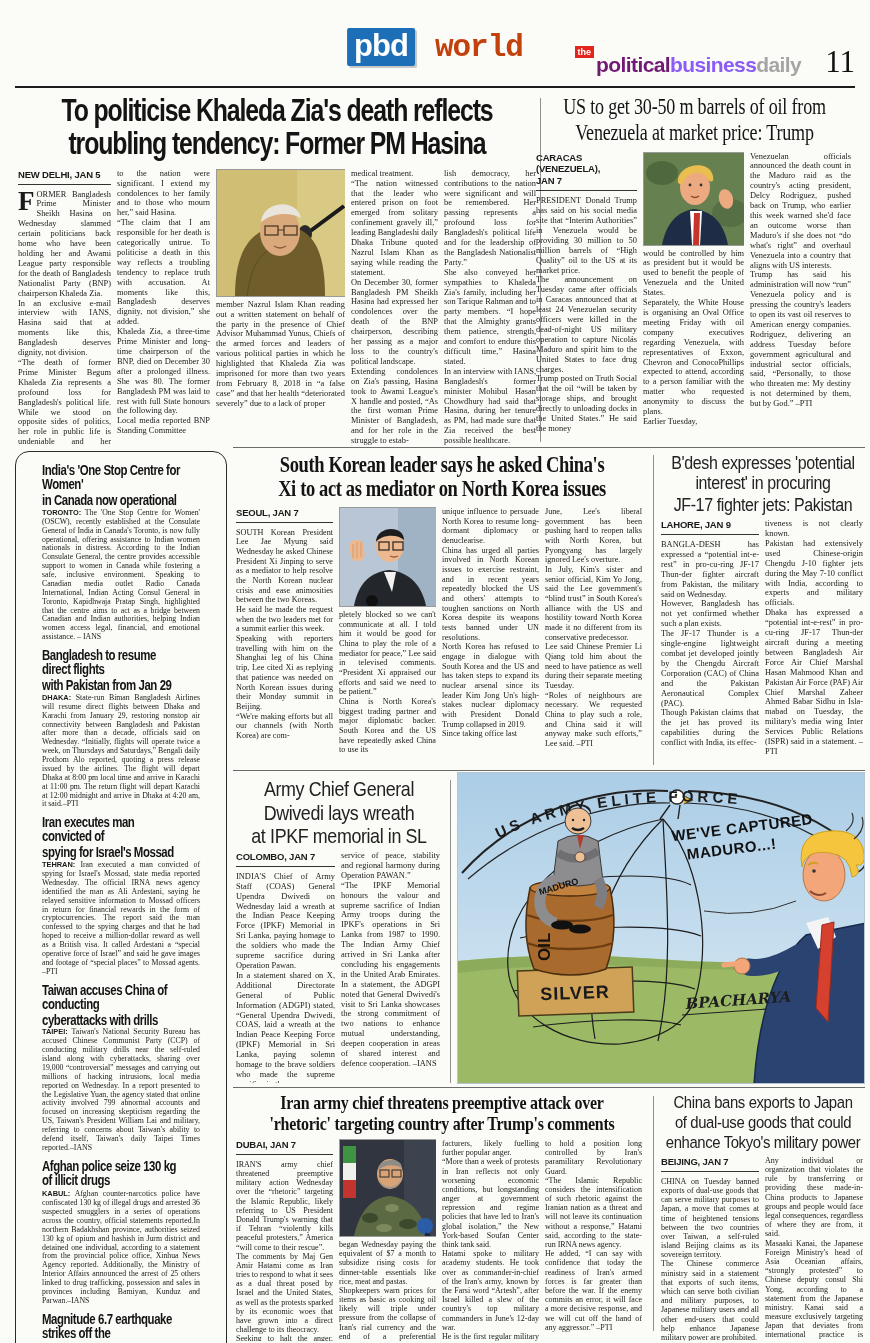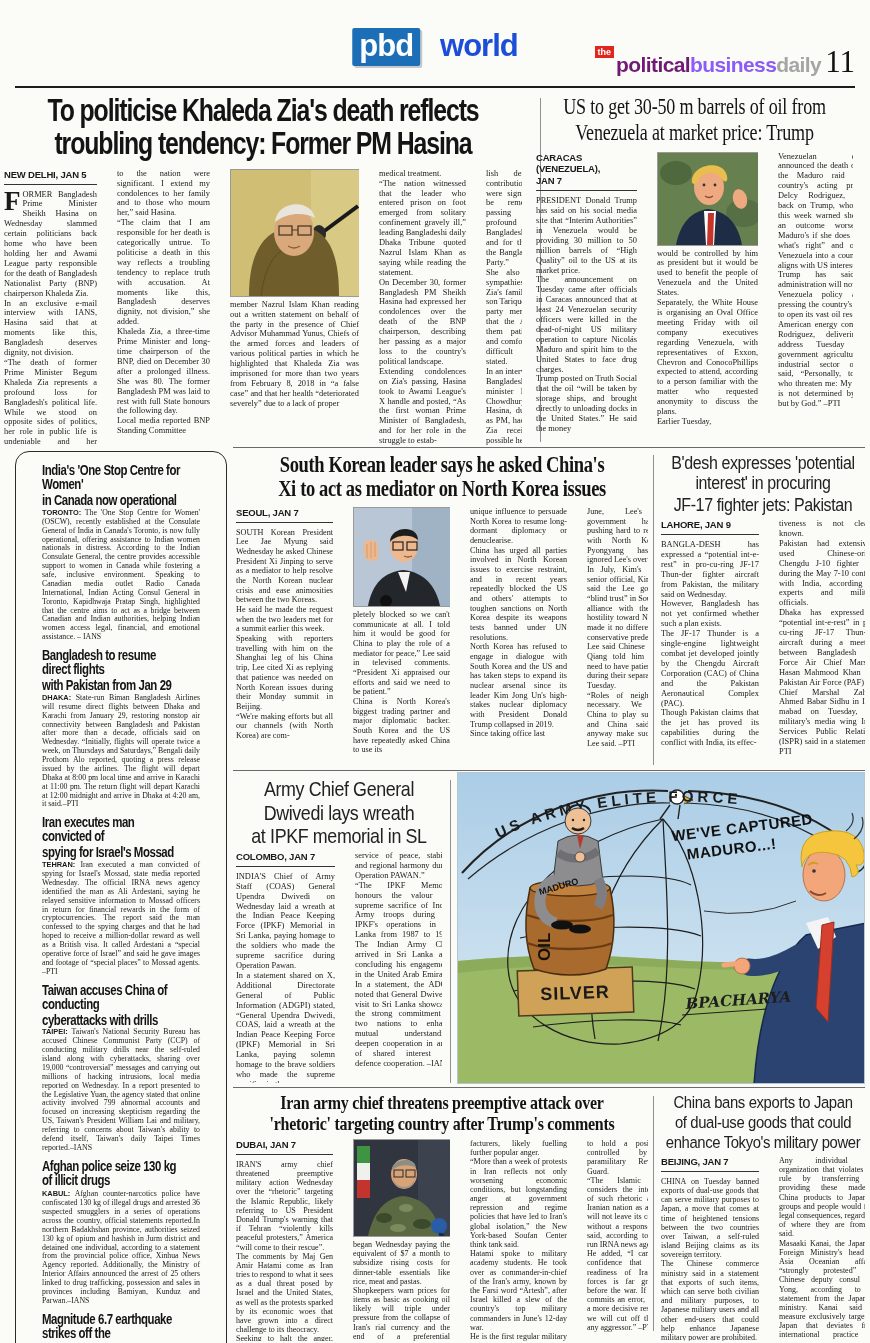--- a/index.html
+++ b/index.html
@@ -5,33 +5,33 @@
   html,body{margin:0;padding:0;background:#888;}
   .sheet{position:relative;width:870px;height:1343px;margin:0 auto;background:#fbfbf7;
          font-family:"Liberation Serif",serif;color:#1a1a1a;overflow:hidden;}
   
   .hdr{position:absolute;left:15px;top:26px;width:840px;height:60px;border-bottom:2px solid #1c1c1c;}
   .hdr-left{position:absolute;left:8px;bottom:8px;font-size:11px;line-height:1.35;}
   .site{font-style:italic;}
   .hdr-logo{position:absolute;left:50%;top:2px;transform:translateX(-50%);white-space:nowrap;
             font-family:"Liberation Sans",sans-serif;font-weight:bold;font-size:31px;letter-spacing:-1px;}
   .pbdbox{background:#1c6fb7;color:#fff;padding:0 7px 3px;border-radius:2px;box-shadow:2px 2px 0 #c9c9c9;}
-  .worldtxt{color:#1d4ed8;margin-left:20px;}
+  .worldtxt{color:#c2410c;margin-left:20px;font-family:Liberation Mono, monospace;}
   .hdr-right{position:absolute;right:0;bottom:6px;display:flex;align-items:baseline;
              font-family:"Liberation Sans",sans-serif;font-weight:bold;letter-spacing:-0.6px;}
   .mh-the{background:#e3261d;color:#fff;font-size:9px;padding:1px 3px;letter-spacing:0;
           align-self:flex-start;margin-right:2px;margin-top:2px;margin-left:12px;}
   .mh-pol{font-size:21px;color:#701a75;}
   .mh-bus{font-size:21px;color:#8b5cf6;}
   .mh-dai{font-size:21px;color:#a5a5a5;}
   .pagenum{font-family:"Liberation Serif",serif;font-weight:normal;font-size:31px;color:#111;
-           margin-left:4px;letter-spacing:0;}
+           margin-left:24px;letter-spacing:0;}
   
   section{position:absolute;overflow:hidden;box-sizing:border-box;}
-  .cols{display:flex;gap:20px;}
+  .cols{display:flex;gap:6px;}
   .col{flex:none;overflow:hidden;}
   .coltext{font-size:8.4px;line-height:1.18;text-align:justify;white-space:pre-line;}
   .dateline{font-family:"Liberation Sans",sans-serif;font-weight:bold;font-size:9.5px;
             letter-spacing:-0.2px;line-height:1.25;border-bottom:1px solid #333;
             padding-bottom:3px;margin-bottom:5px;white-space:pre-line;}
   .dropcap{float:left;font-size:27px;line-height:22px;font-weight:bold;padding-right:2px;}
   .ph{display:block;margin-bottom:3px;border:1px solid #9a9a9a;background:#ddd;}
   .hl{margin:0;text-align:center;white-space:pre-line;color:#141414;}
   .hl-sans{font-family:"Liberation Sans",sans-serif;font-weight:bold;}
   .hl-serif{font-family:"Liberation Serif",serif;}
@@ -52,21 +52,21 @@
               border-radius:14px;padding:5px 26px;}
   .brief-title{font-family:"Liberation Sans",sans-serif;font-weight:bold;font-size:13px;
                letter-spacing:-0.5px;line-height:1.1;white-space:pre-line;margin:6px 0 3px;
                transform:scale(0.88,1.06);transform-origin:left top;color:#141414;}
   .brief-body{font-size:7.8px;line-height:1.14;text-align:justify;}
   .brief-body b{font-family:"Liberation Sans",sans-serif;font-size:7.4px;}
   
   .vrule{position:absolute;width:1px;background:#909090;}
   .hrule{position:absolute;height:1px;background:#6b6b6b;}
   
-  #main-article{left:4px;top:94px;width:518px;height:352px;}
+  #main-article{left:18px;top:94px;width:518px;height:352px;}
   #venezuela{left:536px;top:94px;width:317px;height:352px;}
   #sk{left:236px;top:452px;width:412px;height:318px;}
   #jf17{left:661px;top:452px;width:204px;height:318px;}
   #army{left:236px;top:777px;width:206px;height:306px;}
   #cartoon{left:457px;top:772px;width:408px;height:312px;border:1px solid #b5c5d2;}
   #iran{left:236px;top:1093px;width:412px;height:248px;}
   #china{left:661px;top:1093px;width:204px;height:248px;}
   #iran .coltext,#china .coltext{font-size:8px;line-height:1.15;}
   #sk .coltext{font-size:8.2px;}
 </style>

